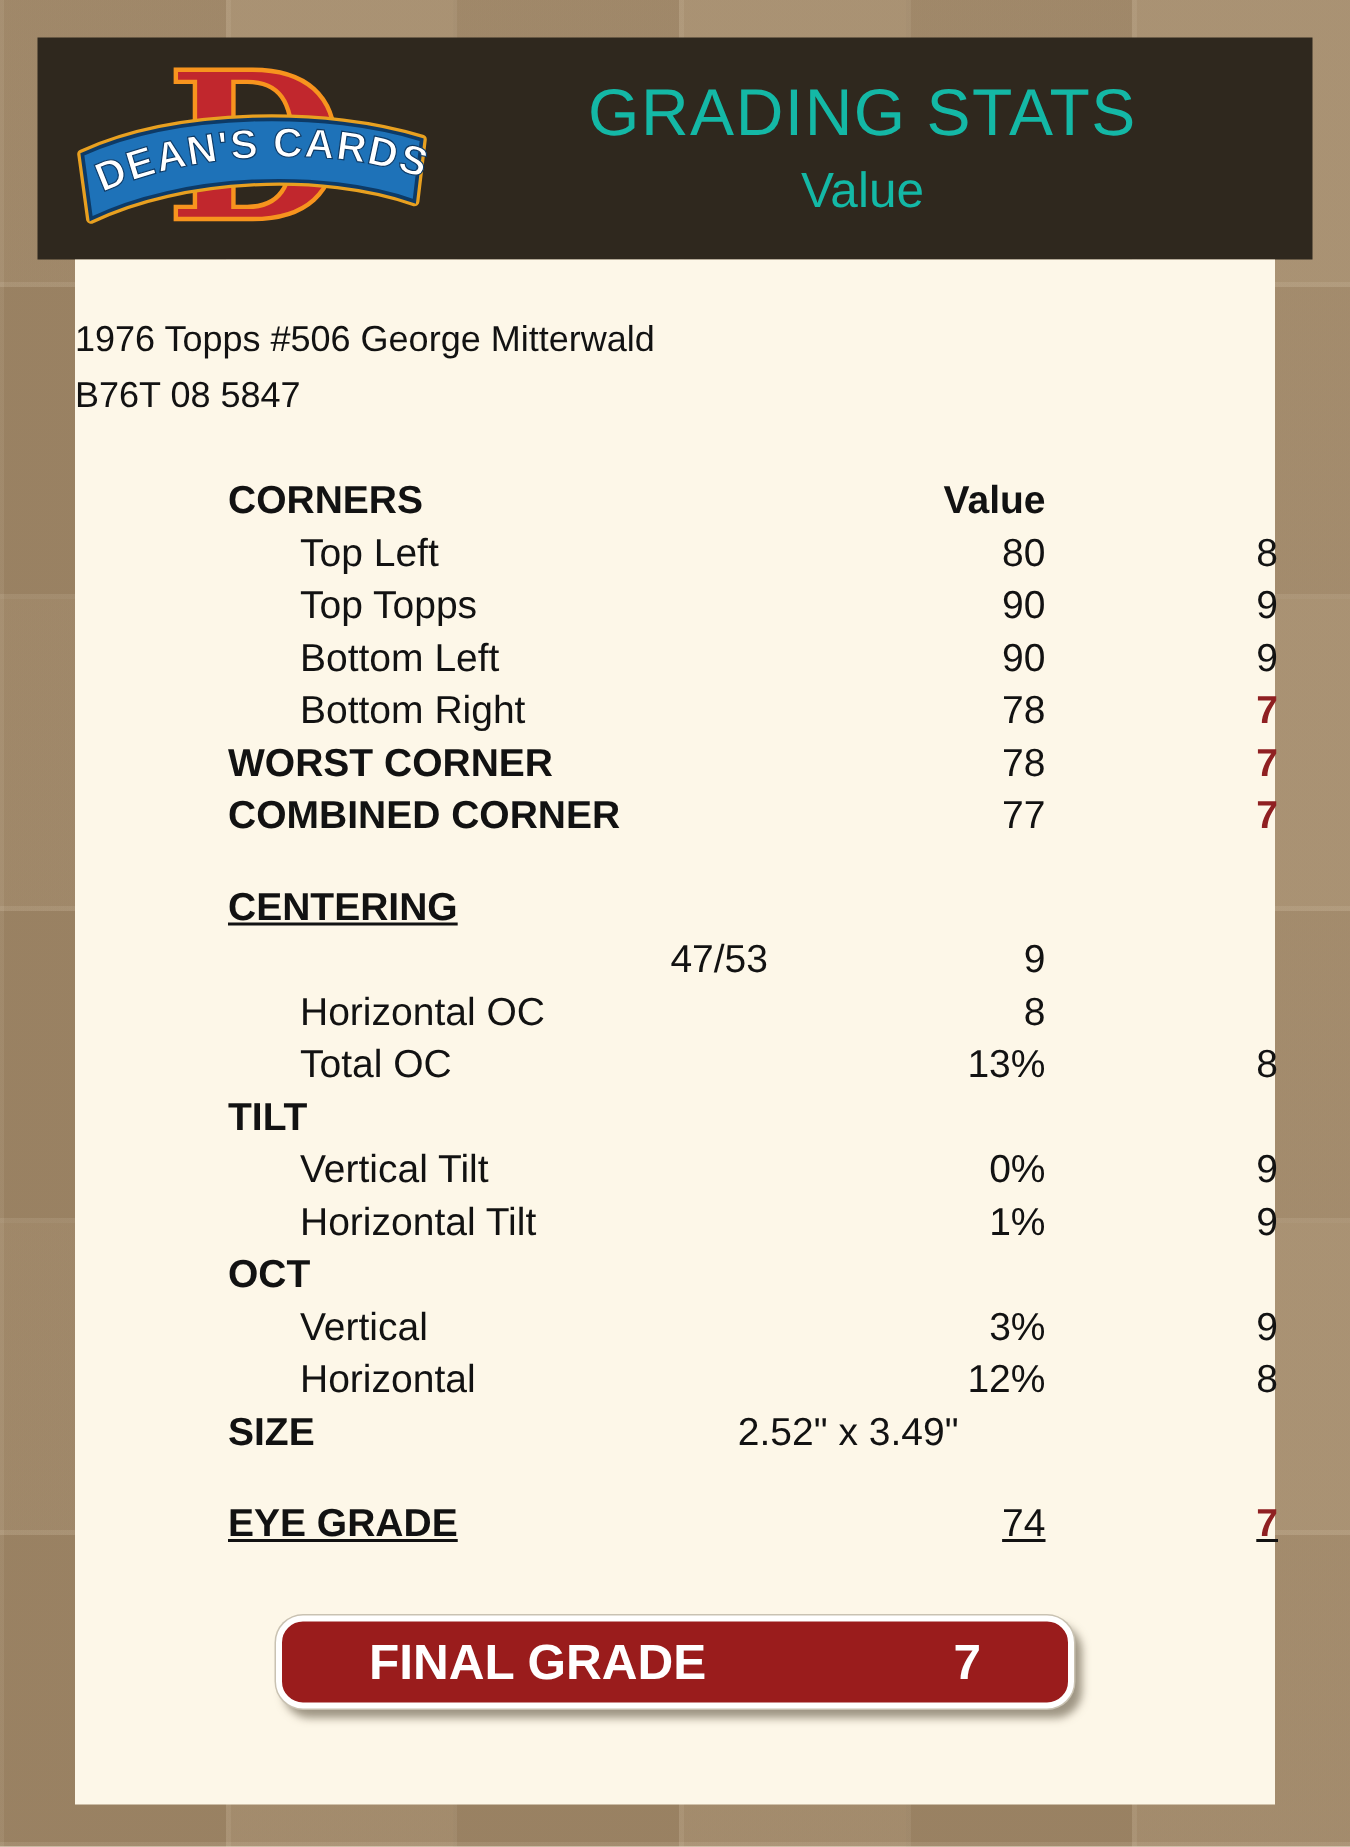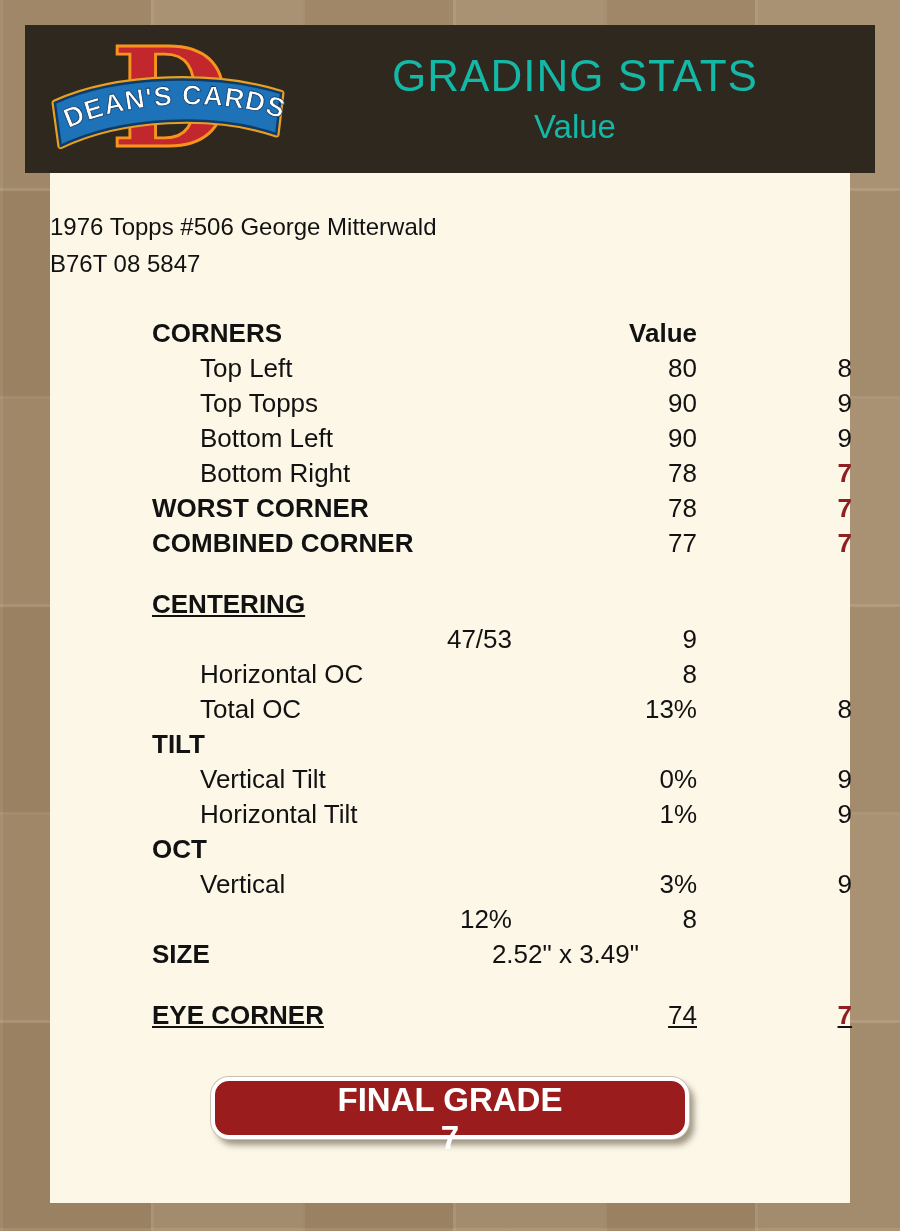--- a/index.html
+++ b/index.html
@@ -35,25 +35,25 @@
   .row{display:grid;grid-template-columns:360px 185px 155px;height:35px;align-items:center;}
   .row.gap{margin-top:26px;text-decoration:underline;}
   .row.hdr .cell{font-weight:bold;}
   .cell{white-space:nowrap;}
   .cell.label.indent{padding-left:48px;}
   .cell.label.bold{font-weight:bold;}
   .cell.value,.cell.max{text-align:right;}
   .cell.max.red{color:var(--grade-red);font-weight:bold;}
   .cell.value.shift{transform:translateX(-58px);}
   .final-grade{
-    width:478px;height:62px;margin:44px auto 0;box-sizing:border-box;
+    width:532px;height:62px;margin:44px auto 0;box-sizing:border-box;
     background:var(--button-bg);border:4px solid #ffffff;border-radius:18px;
     box-shadow:0 0 0 1px #c9c2b2, 5px 6px 6px rgba(80,70,50,0.55);
     display:flex;align-items:center;justify-content:space-between;
-    padding:0 58px;color:#ffffff;font-weight:bold;font-size:33px;cursor:pointer;flex-direction:column;
+    padding:0 58px;color:#ffffff;font-weight:bold;font-size:33px;cursor:pointer;
   }
 </style>
 </head>
 <body>
 
 <div class="header">
   <svg class="logo" viewBox="0 0 240 132" xmlns="http://www.w3.org/2000/svg">
     <text x="122" y="114" text-anchor="middle" font-family="DejaVu Serif, serif" font-weight="bold" font-size="140" fill="#c1272d" stroke="#f7941e" stroke-width="3">D</text>
     <g>
       <path d="M4,70 C70,40 172,40 236,60 L231,102 C168,80 72,84 10,114 Z" fill="none" stroke="#e8a020" stroke-width="7" stroke-linejoin="round"></path>
@@ -147,30 +147,31 @@
           <div class="cell label bold">OCT</div>
           <div class="cell value"></div>
           <div class="cell max"></div>
         </div>
         <div class="row">
           <div class="cell label indent">Vertical</div>
           <div class="cell value">3%</div>
           <div class="cell max">9</div>
         </div>
         <div class="row">
+          <div class="cell label indent">Horizontal</div>
           <div class="cell value">12%</div>
           <div class="cell max">8</div>
         </div>
         <div class="row">
           <div class="cell label bold">SIZE</div>
           <div class="cell value shift">2.52" x 3.49"</div>
           <div class="cell max"></div>
         </div>
         <div class="row gap">
-          <div class="cell label bold">EYE CORNER</div>
+          <div class="cell label bold">EYE GRADE</div>
           <div class="cell value">74</div>
           <div class="cell max red">7</div>
         </div>
       </div>
   </div>
 
   <div class="final-grade">
     <span>FINAL GRADE</span>
     <span>7</span>
   </div>

